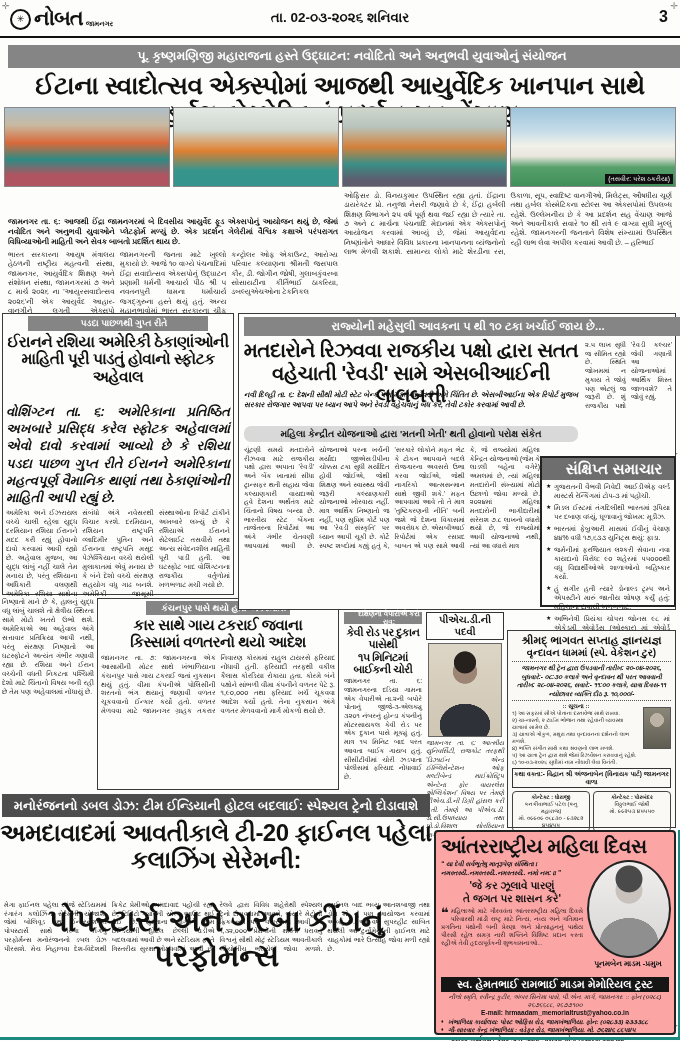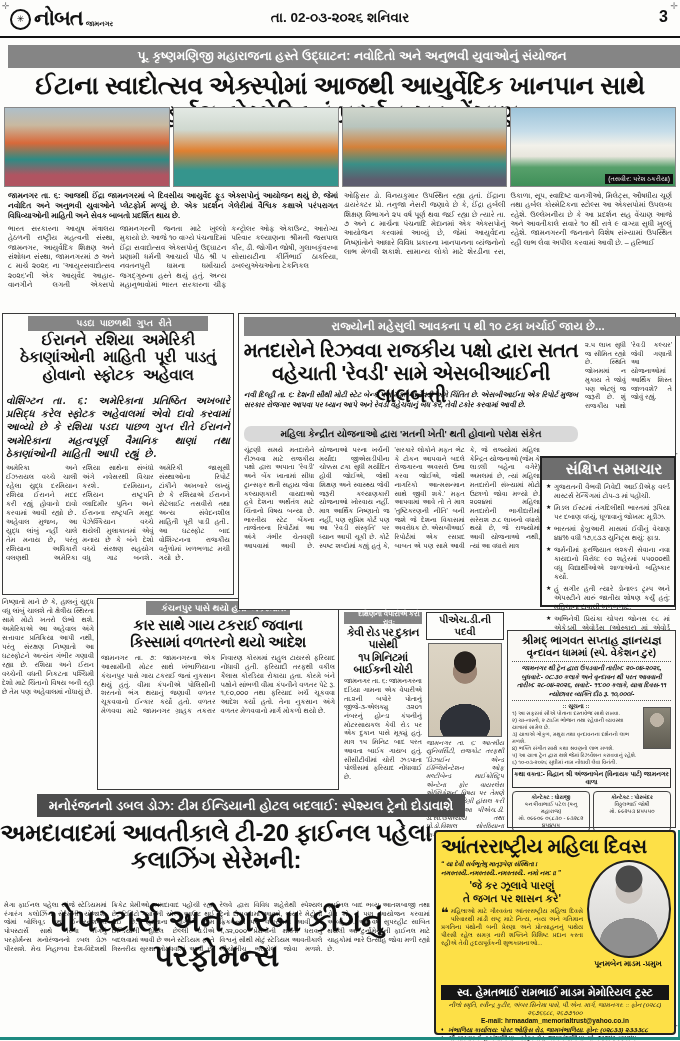--- a/index.html
+++ b/index.html
@@ -12,21 +12,21 @@
   .hdr-rule{position:absolute;top:36px;left:0;width:680px;height:2px;background:#111;}
   .logo-wrap{position:absolute;left:10px;top:6px;display:flex;align-items:flex-end;gap:3px;}
   .emblem{width:17px;height:17px;border:2px solid #111;border-radius:50%;display:flex;align-items:center;justify-content:center;font-size:9px;line-height:1;}
   .logo-text{font-size:21px;font-weight:bold;letter-spacing:-1px;}
   .logo-sub{font-size:7px;font-weight:bold;padding-bottom:2px;}
   .hdr-date{position:absolute;top:10px;left:0;width:680px;text-align:center;font-size:13.5px;font-weight:bold;}
   .hdr-page{position:absolute;top:8px;right:12px;font-size:16px;font-weight:bold;}
   
   .gbar{background:#858585;color:#fff;font-weight:bold;text-align:center;display:flex;align-items:center;justify-content:center;padding-left:12px;}
   .lbar{background:#d9d9d9;color:#111;font-weight:bold;text-align:center;display:flex;align-items:center;justify-content:center;}
-  .kbar{background:#4d4d4d;color:#fff;font-weight:bold;text-align:center;display:flex;align-items:center;justify-content:center;margin-left:35px;}
+  .kbar{background:#4d4d4d;color:#fff;font-weight:bold;text-align:center;display:flex;align-items:center;justify-content:center;}
   .blackbar{background:#151515;color:#fff;font-weight:bold;text-align:center;}
   
   .hl{font-weight:bold;text-align:center;letter-spacing:-0.5px;line-height:1.12;}
   
   .bt{font-size:7.2px;line-height:1.3;text-align:justify;}
   .bt-cols2{column-count:2;column-gap:5px;}
   .bt-cols3{column-count:3;column-gap:5px;}
   .bt-cols4{column-count:4;column-gap:5px;}
   .intro{font-size:7.6px;font-weight:bold;line-height:1.32;text-align:justify;}
   .boxed{border:1px solid #3a3a3a;background:#fdfdfb;}
@@ -89,31 +89,31 @@
   <div class="photo-strip">
     <div class="photo p1"></div>
     <div class="photo p2"></div>
     <div class="photo p3"></div>
     <div class="photo p4">
       <span class="photo-cap">(તસવીર: પરેશ ઠકરીયા)</span>
     </div>
   </div>
 
   <div class="abs" style="top:191px;left:8px;width:664px;height:119px;display:flex;gap:6px;">
-    <div style="width:330px;display:flex;flex-direction:column;">
+    <div style="width:330px;display:flex;flex-direction:column;margin-top:26px;">
       <div class="intro">જામનગર તા. ૬: આજથી ઈંદ્રા જામનગરમાં બે દિવસીય આયુર્વેદ ફૂડ એક્સપોનું આયોજન થયું છે, જેમાં નવોદિત અને અનુભવી યુવાઓને પ્લેટફોર્મ મળ્યું છે. એક પ્રદર્શન ગેલેરીમાં વૈશ્વિક કક્ષાએ પરંપરાગત વિધિવ્યાઓની માહિતી અને સેવક બાબતો પ્રદર્શિત થાય છે.</div>
       <div class="bt bt-cols3" style="flex:1;margin-top:3px;">ભારત સરકારના આયુષ મંત્રાલય હેઠળની રાષ્ટ્રીય મહત્વની સંસ્થા, જામનગર, આયુર્વેદિક શિક્ષણ અને સંશોધન સંસ્થા, જામનગરમાં ૭ અને ૮ માર્ચ ૨૦૨૬ ના 'આયુરસવાદોત્સવ ૨૦૨૬'ની એક આયુર્વેદ આહાર-વાનગીને લગતી એક્સપો જામનગરની જનતા માટે ખુલ્લો મુકાયો છે. આજે ૧૦ વાગ્યે પંચનાદિમાં ઈંદ્રા સવાદોત્સવ એક્સપોનું ઉદ્ઘાટન પ્રણામી ધર્મની આચાર્ય પીઠ શ્રી ૫ નવતનપુરી ધામના ધર્માચાર્ય જગદ્ગુરુના હસ્તે થયું હતું. અન્ય મહાનુભાવોમાં ભારત સરકારના ચીફ કન્ટ્રોલર ઓફ એકાઉન્ટ, આરોગ્ય પરિવાર કલ્યાણના શ્રીમતી જસપાલ કૌર, ડી. જોગીન જોષી, ગુલાબકુંવરબા સોસાયટીના કીર્તિભાઈ ઠાકરિયા, ડબલ્યુએચઓના ટેકનિકલ</div>
     </div>
     <div class="bt bt-cols2" style="flex:1;">ઓફિસર ડો. વિનયકુમાર ઉપસ્થિત રહ્યા હતાં. ઈંદ્રાના ડાયરેક્ટર પ્રો. તનુજા નેસરી જણાવે છે કે, ઈંદ્રા હર્બલી શિક્ષણ વિભાગને ૨૫ વર્ષ પૂર્ણ થવા જઈ રહ્યા છે ત્યારે તા. ૭ અને ૮ માર્ચના પંચનાદિ મેદાનમાં એક એક્સપોનું આયોજન કરવામાં આવ્યું છે, જેમાં આયુર્વેદના નિષ્ણાંતોને આધારે વિવિધ પ્રકારના ખાનપાનના વ્યંજનોનો લાભ મેળવી શકાશે. સામાન્ય લોકો માટે શેરડીના રસ, ઉકાળા, સૂપ, સ્વાદિષ્ટ વાનગીઓ, મિલેટ્સ, ઔષધીય ચૂર્ણ તથા હર્બલ કોસ્મેટિકના સ્ટોલ્સ આ એક્સપોમાં ઉપલબ્ધ રહેશે. ઉલ્લેખનીય છે કે આ પ્રદર્શન સહ વેંચાણ આજે અને આવતીકાલે સવારે ૧૦ થી રાત્રે ૯ વાગ્યા સુધી ખુલ્લું રહેશે. જામનગરની જનતાને વિશેષ સંખ્યામાં ઉપસ્થિત રહી લાભ લેવા અપીલ કરવામાં આવી છે.    – હરિભાઈ</div>
   </div>
 
-  <div class="abs boxed" style="top:313px;left:2px;width:232px;height:282px;padding:2px 3px;box-sizing:border-box;font-family:Liberation Mono, monospace;">
+  <div class="abs boxed" style="top:313px;left:2px;width:232px;height:282px;padding:2px 3px;box-sizing:border-box;">
     <div class="gbar" style="height:15px;font-size:9px;margin:0 22px 2px;">પડદા પાછળથી ગુપ્ત રીતે</div>
     <div class="hl" style="font-size:15.5px;">ઈરાનને રશિયા અમેરિકી ઠેકાણાંઓની માહિતી પૂરી પાડતું હોવાનો સ્ફોટક અહેવાલ</div>
-    <div class="intro" style="font-size:10px;font-style:italic;margin-top:10px;">વોશિંગ્ટન તા. ૬: અમેરિકાના પ્રતિષ્ઠિત અખબારે પ્રસિદ્ધ કરેલ સ્ફોટક અહેવાલમાં એવો દાવો કરવામાં આવ્યો છે કે રશિયા પડદા પાછળ ગુપ્ત રીતે ઈરાનને અમેરિકાના મહત્વપૂર્ણ વૈમાનિક થાણાં તથા ઠેકાણાંઓની માહિતી આપી રહ્યું છે.</div>
+    <div class="intro" style="font-size:13px;font-style:italic;margin-top:18px;">વોશિંગ્ટન તા. ૬: અમેરિકાના પ્રતિષ્ઠિત અખબારે પ્રસિદ્ધ કરેલ સ્ફોટક અહેવાલમાં એવો દાવો કરવામાં આવ્યો છે કે રશિયા પડદા પાછળ ગુપ્ત રીતે ઈરાનને અમેરિકાના મહત્વપૂર્ણ વૈમાનિક થાણાં તથા ઠેકાણાંઓની માહિતી આપી રહ્યું છે.</div>
     <div class="bt bt-cols3" style="font-size:6.9px;margin-top:3px;height:172px;overflow:hidden;">અમેરિકા અને ઈઝરાયલ વચ્ચે ચાલી રહેલા યુદ્ધ દરમિયાન રશિયા ઈરાનને મદદ કરી રહ્યું હોવાનો દાવો કરવામાં આવી રહ્યો છે. અહેવાલ મુજબ, આ યુદ્ધ લાંબું નહીં ચાલે તેમ મનાય છે, પરંતુ રશિયાના અધિકારી વલણથી અમેરિકા રશિયા સાથેના સંબંધો અંગે નવેસરથી વિચાર કરશે. દરમિયાન, રશિયન રાષ્ટ્રપતિ વ્લાદિમીર પુતિન અને ઈરાનના રાષ્ટ્રપતિ મસૂદ પેઝેશ્કિયાન વચ્ચે થયેલી મુલાકાતમાં એવું મનાય છે કે બંને દેશો વચ્ચે સંરક્ષણ સહયોગ વધુ ગાઢ બનશે. અમેરિકી જાસૂસી સંસ્થાઓના રિપોર્ટ ટાંકીને અખબારે લખ્યું છે કે રશિયાએ ઈરાનને સેટેલાઈટ તસવીરો તથા અન્ય સંવેદનશીલ માહિતી પૂરી પાડી હતી. આ ઘટસ્ફોટ બાદ વોશિંગ્ટનના રાજકીય વર્તુળોમાં ખળભળાટ મચી ગયો છે.</div>
   </div>
 
   <div class="abs bt" style="top:598px;left:2px;width:92px;height:192px;font-size:6.9px;overflow:hidden;">નિષ્ણાતો માને છે કે, હાલનું યુદ્ધ વધુ લાંબું ચાલશે તો ક્ષેત્રીય સ્થિરતા સામે મોટો ખતરો ઉભો થશે. અમેરિકાએ આ અહેવાલ અંગે સત્તાવાર પ્રતિક્રિયા આપી નથી, પરંતુ સંરક્ષણ નિષ્ણાતો આ ઘટસ્ફોટને અત્યંત ગંભીર ગણાવી રહ્યા છે. રશિયા અને ઈરાન વચ્ચેની વધતી નિકટતા પશ્ચિમી દેશો માટે ચિંતાનો વિષય બની રહી છે તેમ પણ અહેવાલમાં નોંધાયું છે.</div>
 
   <div class="abs boxed" style="top:598px;left:97px;width:242px;height:192px;padding:2px 3px;box-sizing:border-box;">
     <div class="gbar" style="height:14px;font-size:9px;margin:0 45px 2px;">કંચનપુર પાસે થયો હતો અકસ્માત:</div>
     <div class="hl" style="font-size:15px;">કાર સાથે ગાય ટકરાઈ જવાના</div>
     <div class="hl" style="font-size:15px;">કિસ્સામાં વળતરનો થયો આદેશ</div>
     <div class="bt bt-cols2" style="font-size:6.9px;margin-top:3px;height:118px;overflow:hidden;">જામનગર તા. ૭: જામનગરના એક આસામીની મોટર સાથે ખંભાળિયાના કંચનપુર પાસે ગાય ટકરાઈ જતાં નુકસાન થયું હતું. વીમા કંપનીએ પોલિસીની શરતનો ભંગ થયાનું જણાવી વળતર ચૂકવવાનો ઈન્કાર કર્યો હતો. વળતર મેળવવા માટે જામનગર ગ્રાહક તકરાર નિવારણ કોરમમાં રાહુલ ટાયરસે ફરિયાદ નોંધાવી હતી. ફરિયાદી તરફથી વકીલ કૈલાસ કોરડિયા રોકાયા હતા. કોરમે બંને પક્ષોને સાંભળી વીમા કંપનીને વળતર પેટે રૂ. ૧,૯૦,૦૦૦ તથા ફરિયાદ ખર્ચ ચૂકવવા આદેશ કર્યો હતો. તેના નુકસાન અંગે વળતર મેળવવાનો માર્ગ મોકળો થયો છે.</div>
@@ -134,21 +134,21 @@
     <div style="padding:3px 4px;">
       <div class="bn-item">ગુજરાતની વૈભવી નિવેદી આઈડીએફ વર્લ્ડ માસ્ટર્સ રેન્કિંગમાં ટોપ-૩ માં પહોંચી.</div>
       <div class="bn-item">મિડલ ઈસ્ટમાં તંગદિલીથી ભારતમાં રૂપિયા પર દબાણ વધ્યું, ઘૂળાવાનું જોખમ: મૂડીઝ.</div>
       <div class="bn-item">ભારતમાં ફેબ્રુઆરી માસમાં ઈવીનું વેચાણ ૪૪% વધી ૧૭,૬૩૩ યુનિટ્સ થયું: ફાડા.</div>
       <div class="bn-item">જર્મનીમાં ફરજિયાત લશ્કરી સેવાના નવા કાયદાનો વિરોધ: ૯૦ શહેરમાં ૫૫૦૦૦થી વધુ વિદ્યાર્થીઓએ શાળાઓનો બહિષ્કાર કર્યો.</div>
       <div class="bn-item">હું સગીર હતી ત્યારે ડોનાલ્ડ ટ્રમ્પ અને એપસ્ટીને મારું જાતીય શોષણ કર્યું હતું: મહિલાના દાવાથી ખળભળાટ.</div>
       <div class="bn-item">અભિનેત્રી પ્રિયંકા ચોપરા જોનસ ૯૮ માં એકેડમી એવોર્ડસ (ઓસ્કાર) માં એવોર્ડ પ્રેઝન્ટર તરીકે ભાગ લેશે.</div>
     </div>
   </div>
 
-  <div class="abs" style="top:612px;left:344px;width:78px;height:178px;font-family:Liberation Serif, serif;">
+  <div class="abs" style="top:612px;left:344px;width:78px;height:178px;">
     <div class="gbar" style="height:12px;font-size:7px;">દક્ષિણના વેપારીએ કરી રાવ:</div>
     <div class="hl" style="font-size:11px;margin-top:2px;">કેવી રોડ પર દુકાન પાસેથી</div>
     <div class="hl" style="font-size:11px;">૧૫ મિનિટમાં બાઈકની ચોરી</div>
     <div class="bt" style="font-size:6.7px;margin-top:2px;">જામનગર તા. ૬: જામનગરના દડિયા ગામના એક વેપારીએ તા.૨ની બપોરે પોતાનું જીજે-૩-એલક્યુ ૩૨૦૧ નંબરનું હોન્ડા કંપનીનું મોટરસાયકલ કેવી રોડ પર એક દુકાન પાસે મૂક્યું હતું. માત્ર ૧૫ મિનિટ બાદ પરત આવતા બાઈક ગાયબ હતું. સીસીટીવીમાં ચોરી ઝડપાતા પોલીસમાં ફરિયાદ નોંધાવાઈ છે.</div>
   </div>
 
   <div class="abs" style="top:612px;left:426px;width:78px;height:218px;">
     <div style="border:1px solid #333;font-weight:bold;font-size:10px;text-align:center;padding:1px 0;">પીએચ.ડી.ની પદવી</div>
     <div class="portrait" style="width:72px;height:92px;margin:3px auto 2px;"></div>
     <div class="bt" style="font-size:6.4px;font-style:italic;">જામનગર તા. ૬: આત્મીય યુનિવર્સિટી, રાજકોટ તરફથી 'ડિઝાઈન એન્ડ ઈમ્પ્લિમેન્ટેશન ઓફ મલ્ટીબેન્ડ માઈક્રોસ્ટ્રિપ એન્ટેના ફોર વાયરલેસ એપ્લિકેશન' વિષય પર તેમણે પીએચ.ડી.ની ડિગ્રી હાંસલ કરી હતી. તેમણે આ પીએચ.ડી. ડો.સી.ઉપાધ્યાય તથા પ્રો.ડો.વિશાલ સોરઠિયાના માર્ગદર્શન હેઠળ પૂર્ણ કરી છે.</div>
@@ -197,35 +197,35 @@
     </div>
   </div>
 
   <div class="abs kbar" style="top:794px;left:2px;width:428px;height:23px;font-size:13px;">મનોરંજનનો ડબલ ડોઝ: ટીમ ઈન્ડિયાની હોટલ બદલાઈ: સ્પેશ્યલ ટ્રેનો દોડાવાશે</div>
   <div class="abs hl" style="top:820px;left:0px;width:432px;font-size:24px;">અમદાવાદમાં આવતીકાલે ટી-20 ફાઈનલ પહેલા કલાઝિંગ સેરેમની:</div>
   <div class="abs hl" style="top:904px;left:0px;width:432px;font-size:31px;">પોપસ્ટાર્સ અને ગરબા કીંગનું પરફોમન્સ</div>
   <div class="abs" style="top:898px;left:4px;width:426px;height:136px;">
     <div class="bt bt-cols4" style="font-size:6.7px;margin-top:3px;height:110px;overflow:hidden;">મેગા ફાઈનલ પહેલા સાંજે સ્ટેડિયમમાં રંગારંગ કલોઝિંગ સેરેમની યોજાશે, જેમાં બોલિવૂડ તથા ઈન્ટરનેશનલ પોપસ્ટાર્સ સાથે ગરબા કીંગનું પરફોર્મન્સ મનોરંજનનો ડબલ ડોઝ પીરસશે. મેચ નિહાળવા દેશ-વિદેશથી ક્રિકેટ પ્રેમીઓ અમદાવાદ પહોંચી રહ્યા છે, ટિકિટો ક્યારની સોલ્ડ આઉટ થઈ ગઈ છે. સુરક્ષાના ભાગરૂપે ટીમ ઈન્ડિયાની હોટલ છેલ્લી ઘડીએ બદલવામાં આવી છે અને સ્ટેડિયમ ફરતે ત્રિસ્તરીય સુરક્ષા ગોઠવવામાં આવી છે. રેલવે દ્વારા વિવિધ શહેરોથી સ્પેશ્યલ ટ્રેનો દોડાવવામાં આવશે, જ્યારે મેટ્રોની ફ્રિકવન્સી પણ વધારવામાં આવી છે. ૧,૩૨,૦૦૦ પ્રેક્ષકોની ક્ષમતા ધરાવતું વિશ્વનું સૌથી મોટું સ્ટેડિયમ આવતીકાલે ખીચોખીચ ભરાયેલું જોવા મળશે. ફાઈનલ બાદ ભવ્ય આતશબાજી તથા ડ્રોન શો નું પણ આયોજન કરવામાં આવ્યું છે. આ વર્ષે સુપરહીટ સાબિત થયેલી આ ટુર્નામેન્ટની ફાઈનલ માટે ચાહકોમાં ભારે ઉત્સાહ જોવા મળી રહ્યો છે.</div>
   </div>
 
-  <div class="abs" style="top:830px;left:434px;width:242px;height:205px;border:2px solid #222;border-radius:4px;box-sizing:border-box;padding:3px 5px;background:#fde047;">
+  <div class="abs" style="top:830px;left:434px;width:242px;height:205px;border:2px solid #222;border-radius:4px;box-sizing:border-box;padding:3px 5px;background:#fca5a5;">
     <div style="font-weight:bold;font-size:20px;letter-spacing:-0.5px;">આંતરરાષ્ટ્રીય મહિલા દિવસ</div>
     <div style="display:flex;gap:4px;margin-top:2px;">
       <div style="flex:1;">
         <div style="font-size:6.3px;font-weight:bold;font-style:italic;line-height:1.35;">“ યા દેવી સર્વભૂતેષુ માતૃરૂપેણ સંસ્થિતા । નમસ્તસ્યૈ..નમસ્તસ્યૈ..નમસ્તસ્યૈ.. નમો નમ: ॥ ”</div>
         <div style="font-size:10.5px;font-weight:bold;text-align:center;margin-top:2px;">'જે કર ઝૂલાવે પારણું</div>
         <div style="font-size:10.5px;font-weight:bold;text-align:center;">તે જગત પર શાસન કરે'</div>
         <div style="font-size:6.2px;line-height:1.3;text-align:justify;margin-top:2px;"><span class="quote-mark">❝</span><span>મહિલાઓ માટે ગૌરવવંતા આંતરરાષ્ટ્રીય મહિલા દિવસે પરિવારથી માંડી રાષ્ટ્ર માટે નિત્ય, નવ્ય અને ગતિમાન પ્રગતિના પંથોની બની પ્રેરણા અને પ્રોત્સાહનનું પાથેય પીરસી રહેલ સમગ્ર નારી શક્તિને વિશિષ્ટ પ્રદાન કરતા રહીએ તેવી હૃદયપૂર્વકની શુભકામનાઓ...</span></div>
       </div>
       <div style="width:82px;">
         <div class="woman-photo" style="width:80px;height:94px;"></div>
         <div style="font-size:7.6px;font-weight:bold;text-align:center;margin-top:1px;">પૂનમબેન માડમ -પ્રમુખ</div>
       </div>
     </div>
-    <div class="blackbar" style="font-size:11px;padding:1px 0;margin-top:16px;">સ્વ. હેમતભાઈ રામભાઈ માડમ મેમોરિયલ ટ્રસ્ટ</div>
+    <div class="blackbar" style="font-size:11px;padding:1px 0;margin-top:8px;">સ્વ. હેમતભાઈ રામભાઈ માડમ મેમોરિયલ ટ્રસ્ટ</div>
     <div style="font-size:6.2px;font-style:italic;text-align:center;margin-top:1px;">નીલો સ્મૃતિ, રવીન્દ્ર કુટીર, અંબર સિનેમા પાસે, પી.એન. માર્ગ, જામનગર. :: ફોન (૦૨૮૮) ૨૬૭૬૬૮૮, ૨૬૭૭૧૦૦</div>
     <div style="font-size:6.6px;font-weight:bold;text-align:center;">E-mail: hrmaadam_memorialtrust@yahoo.co.in</div>
     <div style="margin-top:2px;">
       <div class="branch">ખંભાળિયા કાર્યાલય: પોસ્ટ ઓફિસ રોડ, જામખંભાળિયા. ફોન: (૦૨૮૩૩) ૨૩૩૩૮૮</div>
       <div class="branch">ગૌ-સારવાર કેન્દ્ર ખંભાળિયા : વડેફર રોડ, જામખંભાળિયા. મો. ૭૬૨૪૬ ૮૬૫૪૫</div>
       <div class="branch">ભાણવડ કાર્યાલય : વેરાડ નાકા બહાર, ભાણવડ. ફોન: (૦૨૮૯૬) ૨૩૩૧૮૮</div>
       <div class="branch">ગૌ-સારવાર કેન્દ્ર ભાણવડ : વેરાડ નાકા બહાર, ભાણવડ. મો. ૯૦૯૦૬ ૬૬૫૪૫</div>
     </div>
   </div>
 

